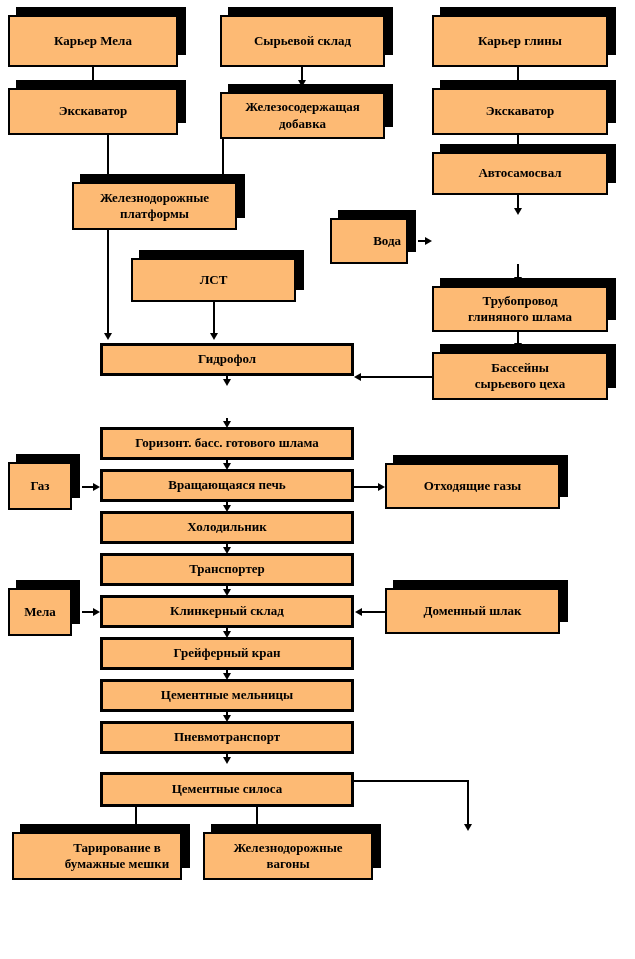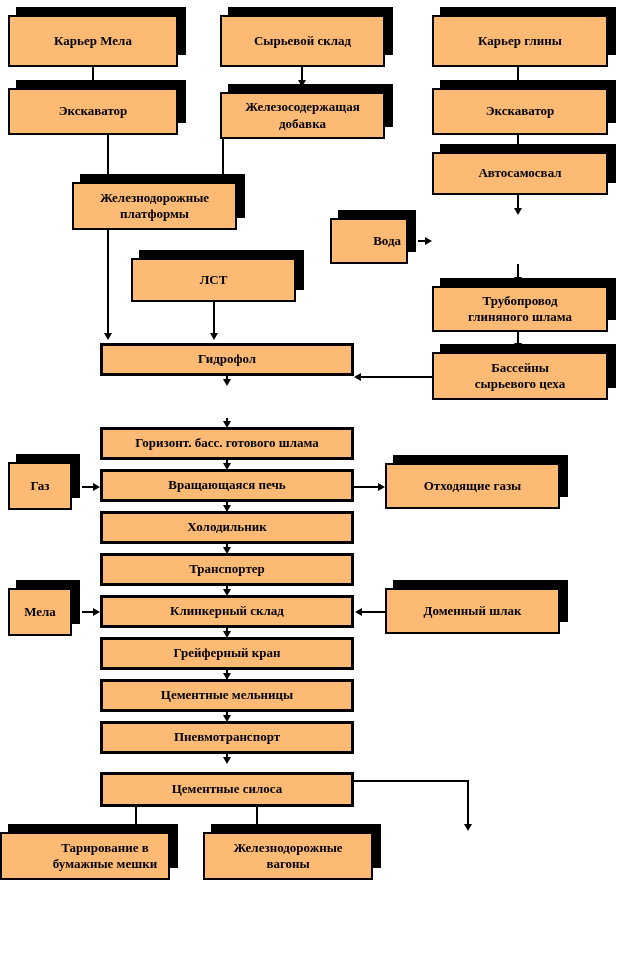--- a/index.html
+++ b/index.html
@@ -250,21 +250,21 @@
   <div class="vline" style="left:135px;top:801px;height:25px;"></div>
   <div class="arrow-d" style="left:132px;top:824px;"></div>
 
   <div class="vline" style="left:256px;top:801px;height:25px;"></div>
   <div class="arrow-d" style="left:253px;top:824px;"></div>
 
   <div class="hline" style="left:354px;top:780px;width:115px;"></div>
   <div class="vline" style="left:467px;top:780px;height:46px;"></div>
   <div class="arrow-d" style="left:464px;top:824px;"></div>
 
-  <div class="node solid" style="left:0;top:832px;width:170px;height:48px;padding-left:40px;">
+  <div class="node solid" style="left:12px;top:832px;width:170px;height:48px;padding-left:40px;">
     <span class="lbl">Тарирование в
 бумажные мешки</span>
   </div>
   <div class="node solid" style="left:203px;top:832px;width:170px;height:48px;">
     <span class="lbl">Железнодорожные
 вагоны</span>
   </div>
 
 </div>
 

